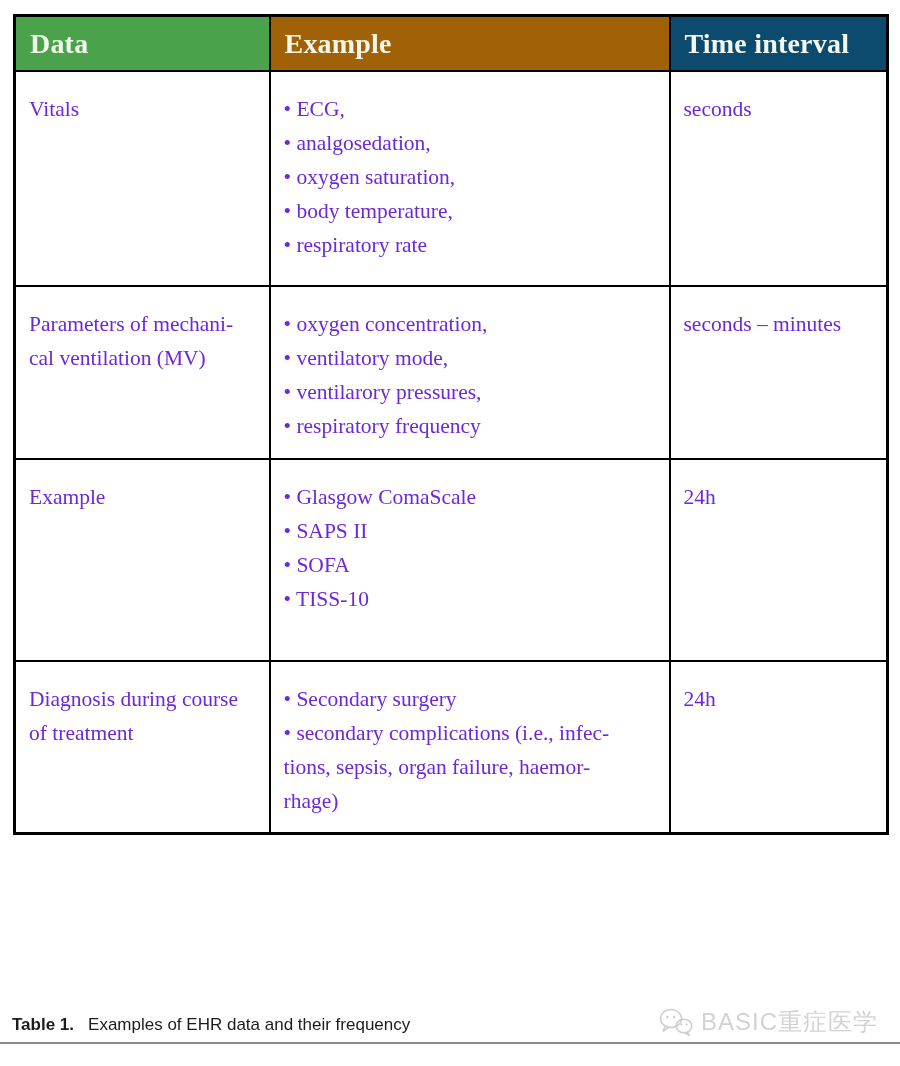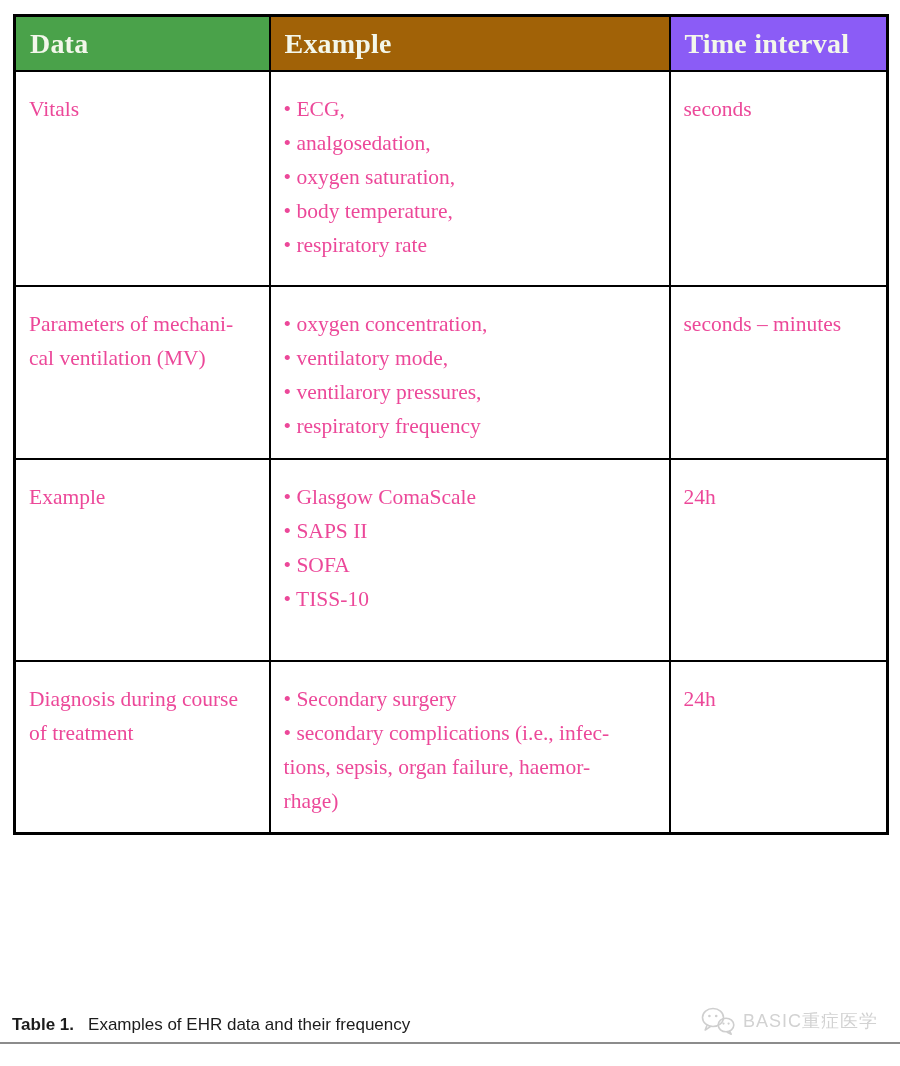--- a/index.html
+++ b/index.html
@@ -31,21 +31,21 @@
     font-size: 28px;
     font-weight: bold;
     letter-spacing: 0.2px;
   }
 
   table.ehr-table td {
     vertical-align: top;
     padding: 20px 8px 14px 13px;
     font-size: 21.5px;
     line-height: 34px;
-    color: #ec4899;
+    color: #6d28d9;
     box-sizing: border-box;
   }
   td .line { white-space: nowrap; }
 
   tbody tr:nth-child(1) td { height: 215px; }
   tbody tr:nth-child(2) td { height: 173px; }
   tbody tr:nth-child(3) td { height: 202px; }
   tbody tr:nth-child(4) td { height: 170px; }
   tbody tr:nth-child(5) td { height: 173px; }
 
@@ -66,21 +66,21 @@
     width: 900px; height: 0;
     border-top: 2px solid #8c8c8c;
   }
   .watermark {
     position: absolute;
     right: 22px; top: -4px;
     display: flex;
     align-items: center;
     gap: 7px;
     font-family: "Liberation Sans", sans-serif;
-    font-size: 18px;
+    font-size: 24px;
     letter-spacing: 1px;
     color: #d2d2d2;
     text-shadow: 1px 1px 0 #ffffff;
   }
   .watermark svg { display: block; }
 </style>
 </head>
 <body>
 
 <div class="page">
@@ -88,21 +88,21 @@
   <table class="ehr-table">
     <colgroup>
       <col style="width:255px">
       <col style="width:400px">
       <col style="width:218px">
     </colgroup>
     <thead>
       <tr>
         <th class="head-cell" style="background: rgb(74, 162, 74); color: rgb(243, 247, 235);">Data</th>
         <th class="head-cell" style="background: #a16207; color: rgb(243, 247, 235);">Example</th>
-        <th class="head-cell" style="background: #8b5cf6; color: rgb(243, 247, 235);">Time interval</th>
+        <th class="head-cell" style="background: #0c4a6e; color: rgb(243, 247, 235);">Time interval</th>
       </tr>
     </thead>
     <tbody>
         <tr>
           <td>
             <div class="line">Vitals</div>
           </td>
           <td>
             <div class="line">• ECG,</div>
             <div class="line">• analgosedation,</div>

